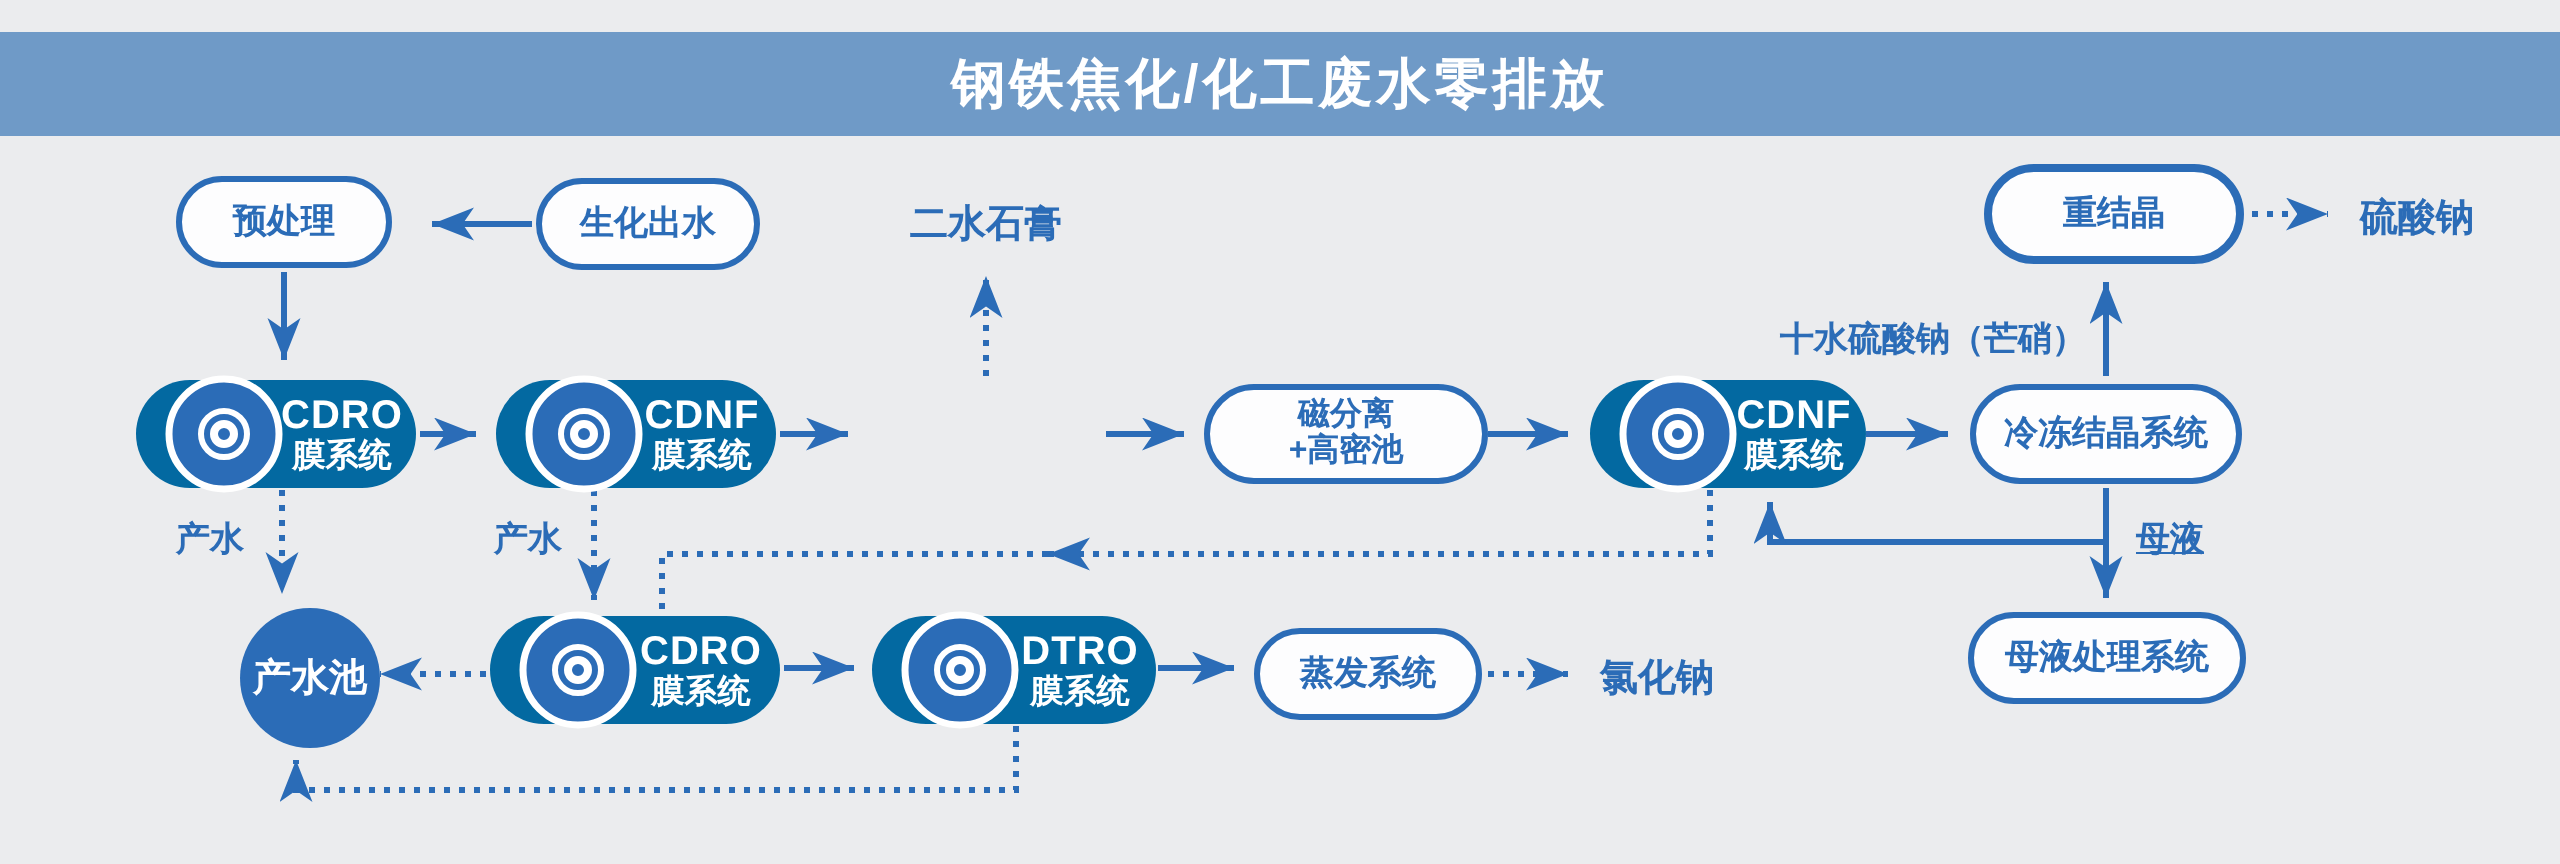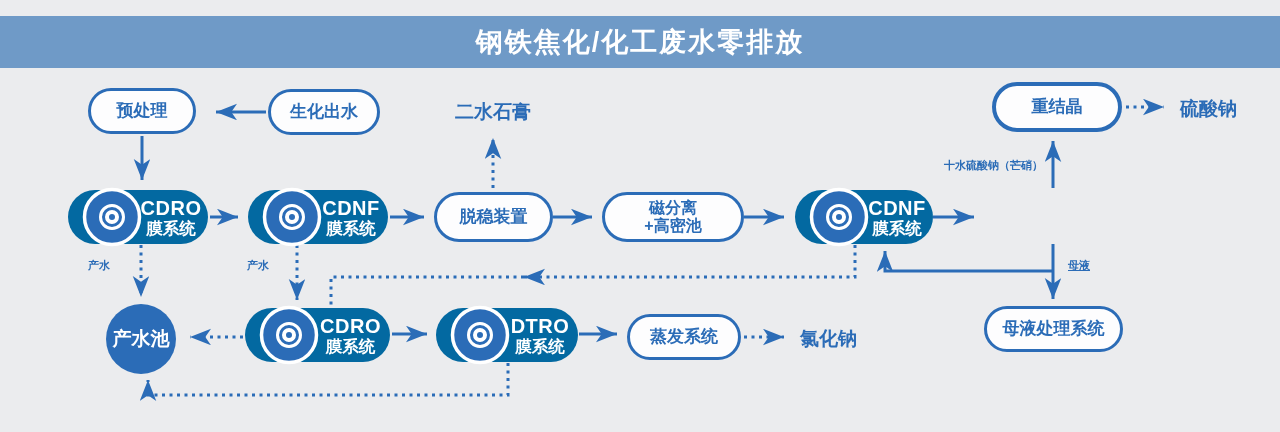--- a/index.html
+++ b/index.html
@@ -31,24 +31,24 @@
   .pill-solid .disc { position:absolute; left:14px; top:-3px; }
   .pill-solid .txt {
     position:absolute; left:72px; right:6px; top:0; bottom:0;
     display:flex; flex-direction:column; align-items:center; justify-content:center;
     line-height:1.12;
   }
   .pill-solid .txt .en { font-size:20px; letter-spacing:0.5px; }
   .pill-solid .txt .cn { font-size:16.5px; }
   .circle-node {
     background:#2b6cb7; border-radius:50%; color:#ffffff;
-    font-weight:bold; font-size:19px;
+    font-weight:bold; font-size:19px;margin-left:14px;
   }
   .lbl {
-    position:absolute; color:#2b6cb7; font-weight:bold; font-size:11px;
+    position:absolute; color:#2b6cb7; font-weight:bold; font-size:17px;
     white-space:nowrap;
   }
   .lbl.big { font-size:19px; }
 </style>
 </head>
 <body>
 
 <div class="stage">
 
   <div class="header">
@@ -119,41 +119,41 @@
       <circle cx="30" cy="30" r="27.5" fill="#2b6cb7" stroke="#ffffff" stroke-width="3.5"></circle>
       <circle cx="30" cy="30" r="11.5" fill="none" stroke="#ffffff" stroke-width="3"></circle>
       <circle cx="30" cy="30" r="5" fill="none" stroke="#ffffff" stroke-width="4"></circle>
     </svg>
     <div class="txt">
       <span class="en">CDNF</span>
       <span class="cn">膜系统</span>
     </div>
   </div>
 
-  <div class="node pill-outline" style="left:434px;top:192px;width:119px;height:50px;">
-    <span>脱稳装置</span>
-  </div>
 
   <div class="node pill-outline" style="left:602px;top:192px;width:142px;height:50px;flex-direction:column;font-size:16px;">
     <span>磁分离</span>
     <span>+高密池</span>
   </div>
 
   <div class="node pill-solid" style="left:795px;top:190px;width:138px;height:54px;">
     <svg class="disc" width="60" height="60" viewBox="0 0 60 60">
       <circle cx="30" cy="30" r="27.5" fill="#2b6cb7" stroke="#ffffff" stroke-width="3.5"></circle>
       <circle cx="30" cy="30" r="11.5" fill="none" stroke="#ffffff" stroke-width="3"></circle>
       <circle cx="30" cy="30" r="5" fill="none" stroke="#ffffff" stroke-width="4"></circle>
     </svg>
     <div class="txt">
       <span class="en">CDNF</span>
       <span class="cn">膜系统</span>
     </div>
   </div>
 
+  <div class="node pill-outline" style="left:985px;top:192px;width:136px;height:50px;">
+    <span>冷冻结晶系统</span>
+  </div>
 
   <div class="lbl" style="right:237px;top:158px;">十水硫酸钠（芒硝）</div>
 
   <div class="lbl" style="left:88px;top:258px;">产水</div>
   <div class="lbl" style="left:247px;top:258px;">产水</div>
   <div class="lbl" style="left:1068px;top:258px;text-decoration:underline;">母液</div>
 
   <div class="node circle-node" style="left:106px;top:304px;width:70px;height:70px;">
     <span>产水池</span>
   </div>

